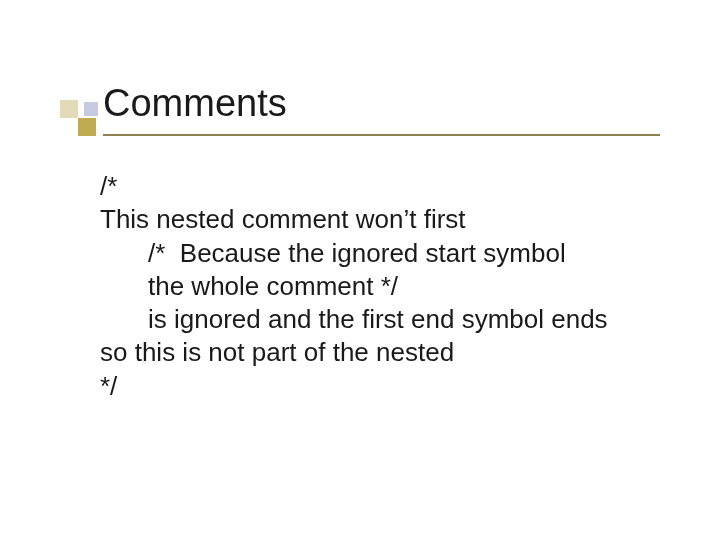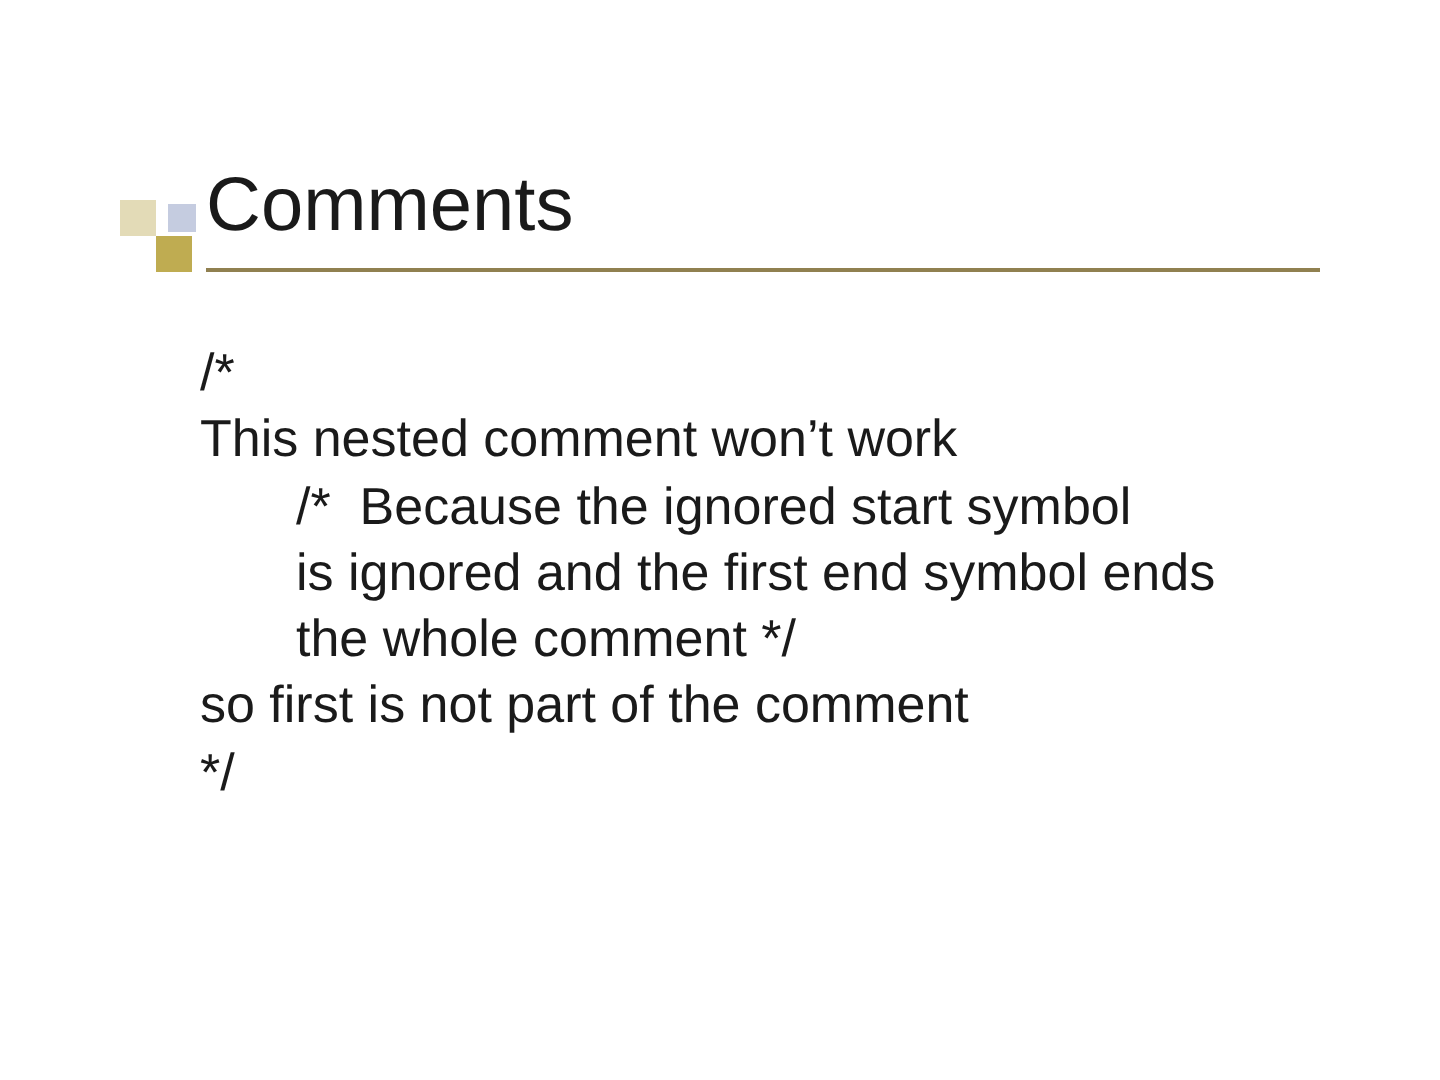--- a/index.html
+++ b/index.html
@@ -70,21 +70,21 @@
     <div class="sq tr"></div>
     <div class="sq br"></div>
   </div>
 
   <div class="title-text">Comments</div>
 
   <div class="title-rule"></div>
 
   <div class="body">
     <span class="l">/*</span>
-    <span class="l">This nested comment won’t work</span>
+    <span class="l">This nested comment won’t first</span>
     <span class="l ind">/*  Because the ignored start symbol</span>
+    <span class="l ind">the whole comment */</span>
     <span class="l ind">is ignored and the first end symbol ends</span>
-    <span class="l ind">the whole comment */</span>
-    <span class="l">so first is not part of the comment</span>
+    <span class="l">so this is not part of the nested</span>
     <span class="l">*/</span>
   </div>
 
 </div>
 
 </body></html>

